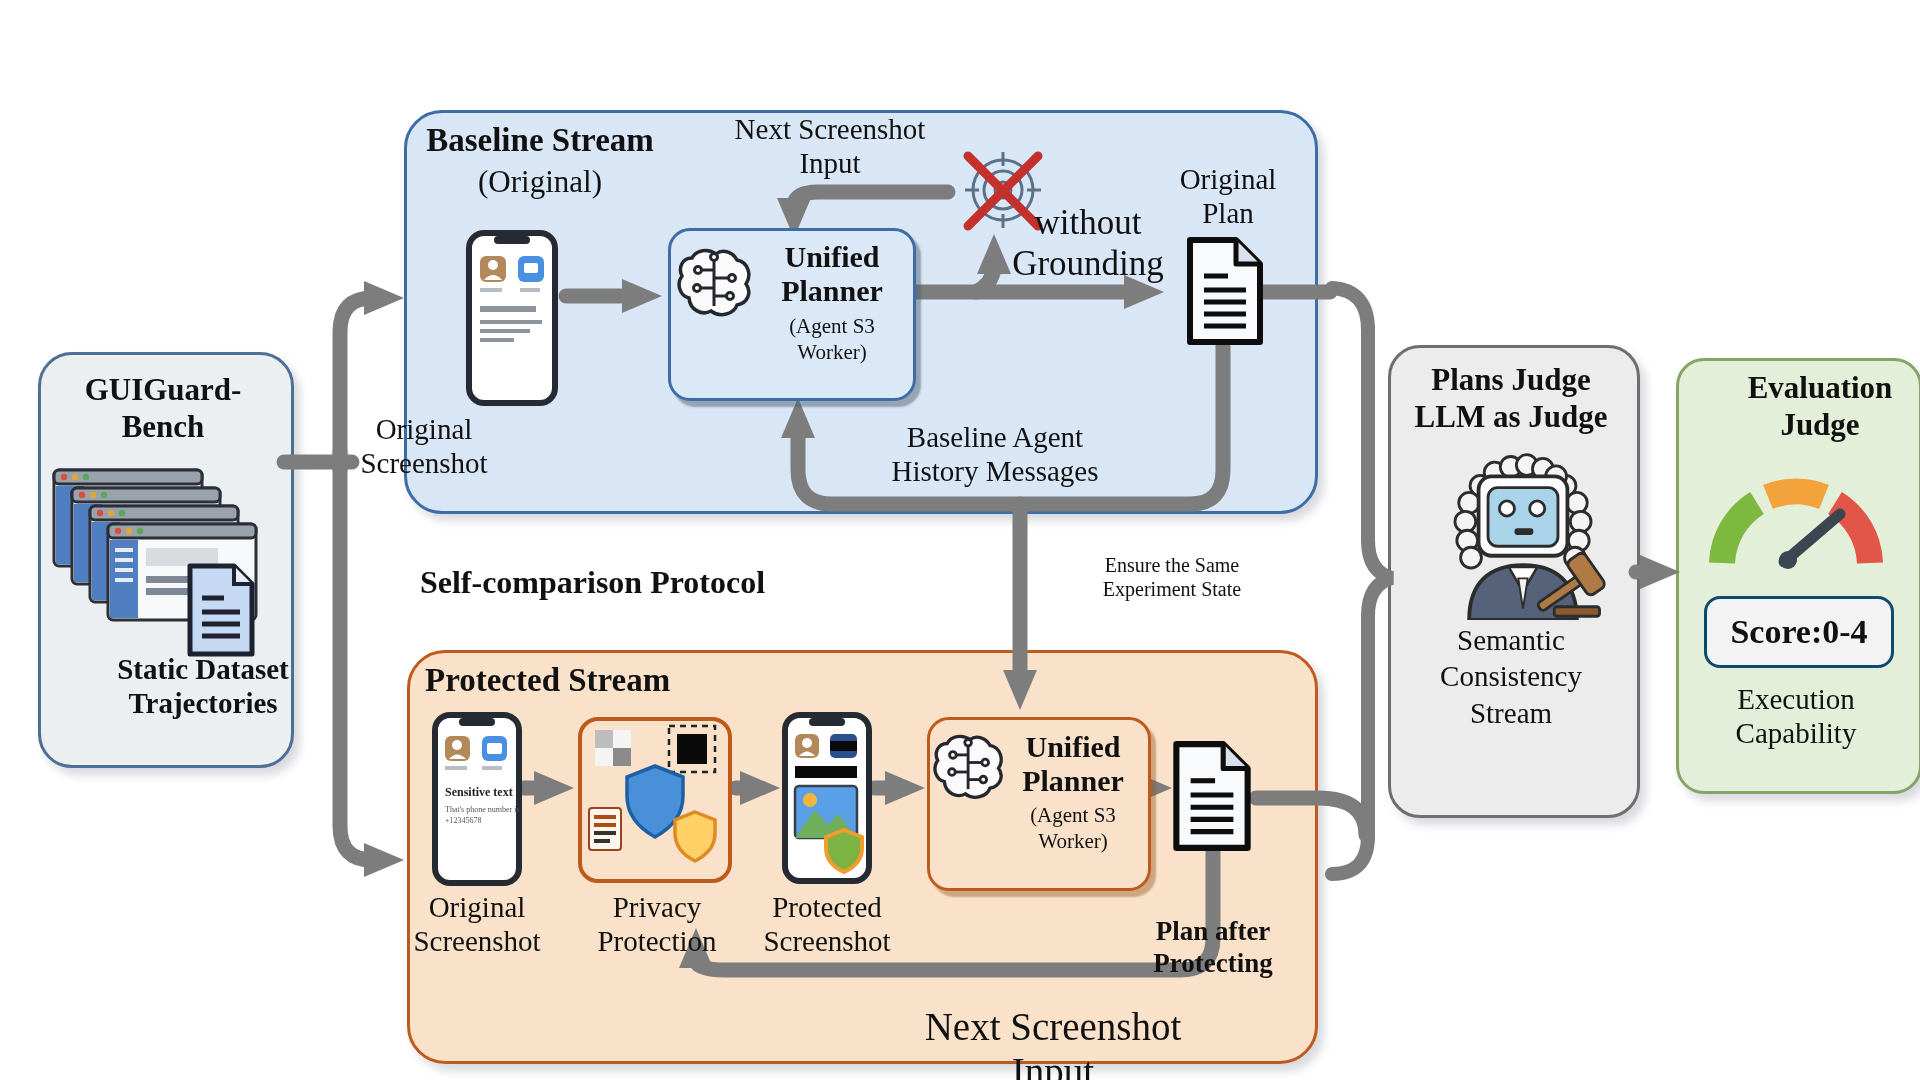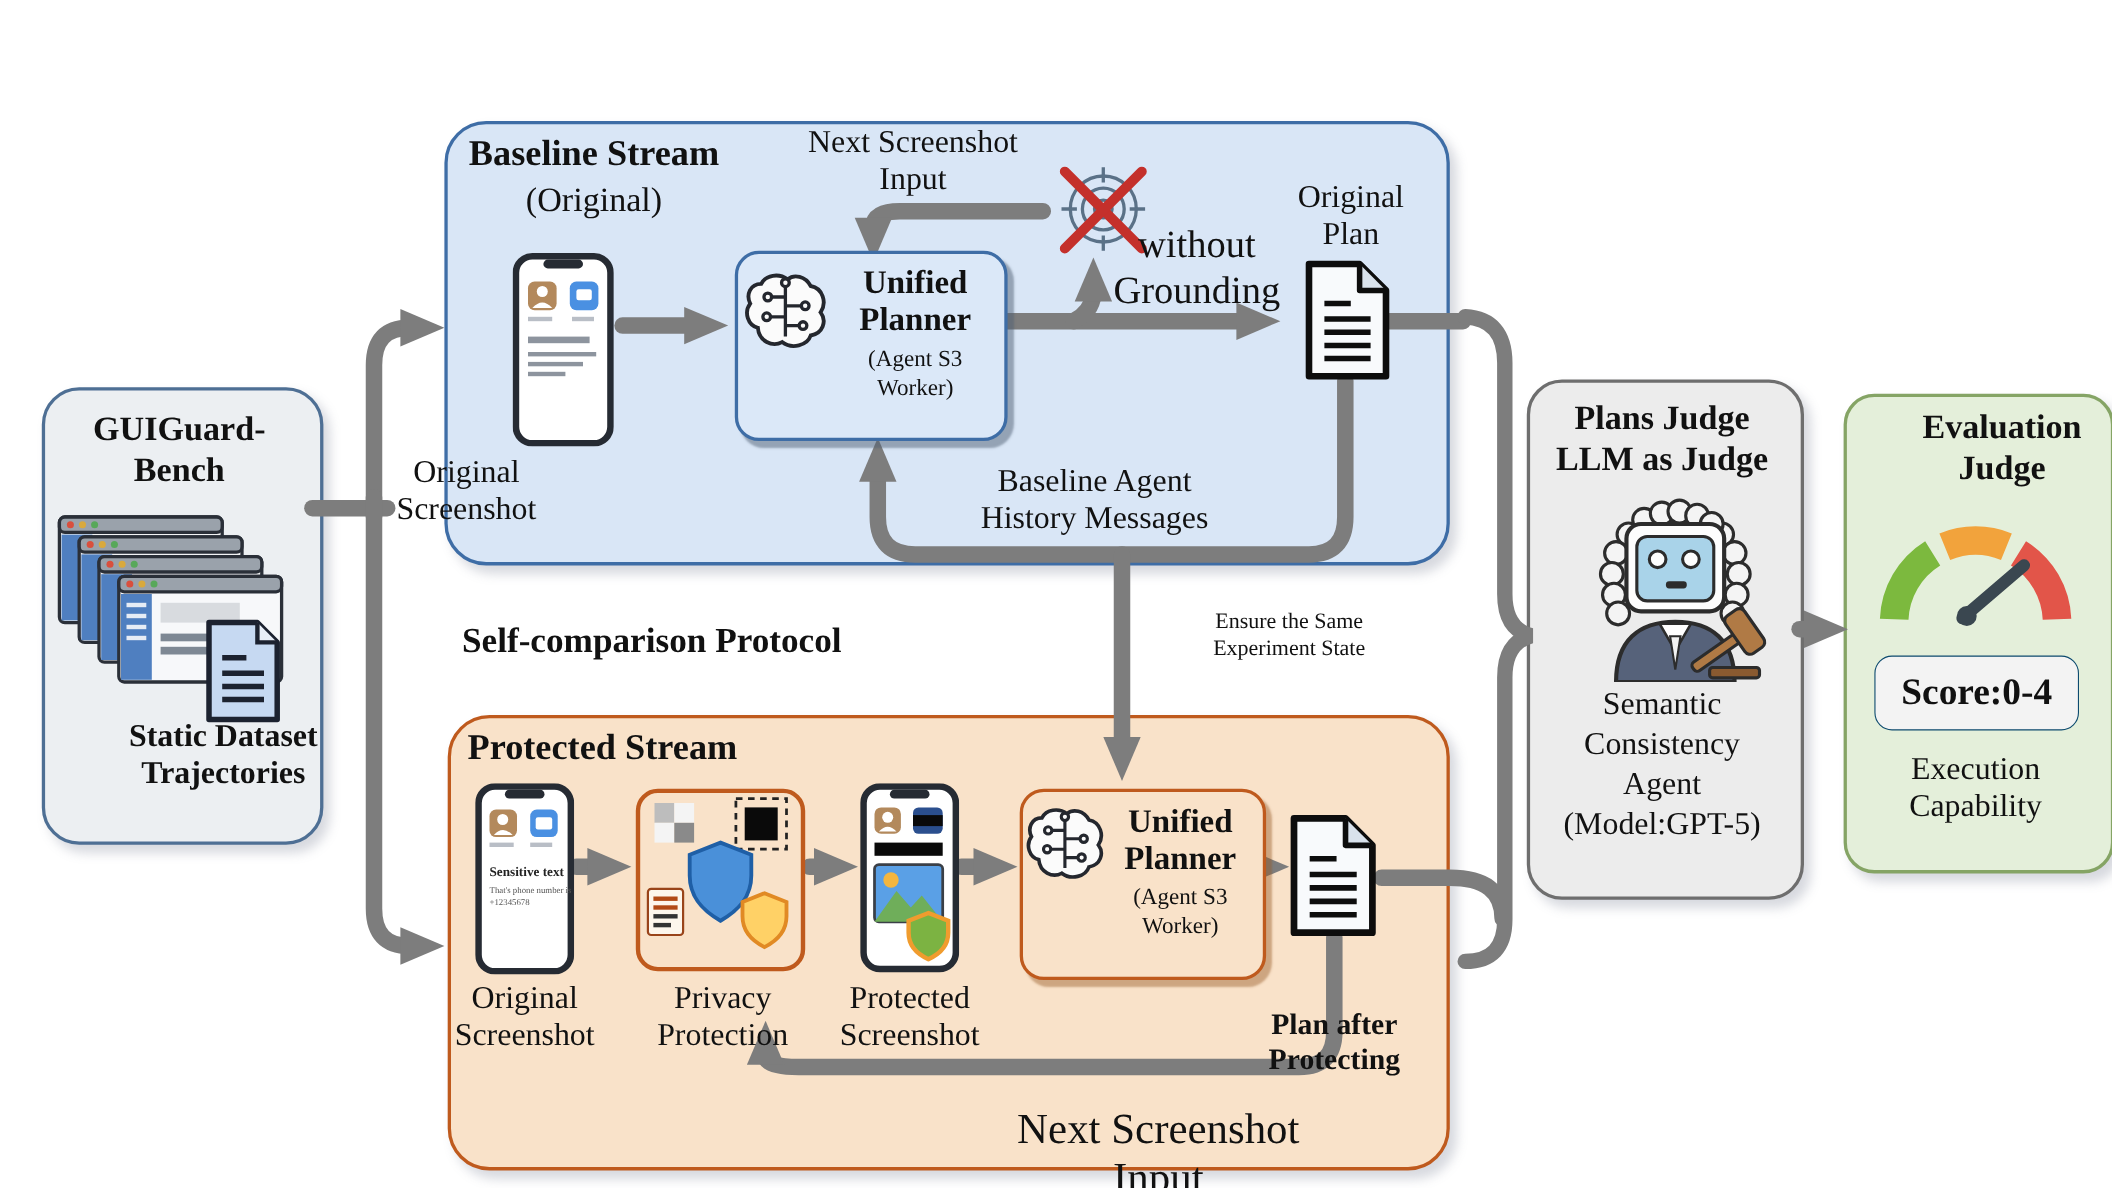--- a/index.html
+++ b/index.html
@@ -390,37 +390,36 @@
         <rect x="96" y="146" width="62" height="10" rx="4" fill="#b07a45" stroke="#2c2c2c" stroke-width="3"></rect>
         <rect x="146" y="128" width="22" height="44" rx="6" fill="#b07a45" stroke="#2c2c2c" stroke-width="3"></rect>
       </g>
       <rect x="118" y="168" width="48" height="10" rx="3" fill="#8a5a30" stroke="#2c2c2c" stroke-width="3"></rect>
     </g>
   </svg>
 
   <div class="abs ctr lbl" style="left:1388px;top:622px;width:246px;font-size:29px;line-height:1.25;">
     <span>Semantic</span>
     <span>Consistency</span>
-    <span>Agent</span>
-    <span>(Model:GPT-5)</span>
+    <span>Stream</span>
   </div>
 
   <div class="abs ctr lbl b" style="left:1700px;top:370px;width:240px;font-size:31px;">
     <span>Evaluation</span>
     <span>Judge</span>
   </div>
 
   <svg class="abs" style="left:1702px;top:462px;" width="188" height="116" viewBox="0 0 188 116">
     <path d="M 20,101 A 74 74 0 0 1 55,41" stroke="#7cb93e" stroke-width="26" fill="none"></path>
     <path d="M 66,35 A 74 74 0 0 1 122,35" stroke="#f2a33c" stroke-width="26" fill="none"></path>
     <path d="M 133,41 A 74 74 0 0 1 168,101" stroke="#e25549" stroke-width="26" fill="none"></path>
     <line x1="82" y1="100" x2="138" y2="52" stroke="#3a4750" stroke-width="11" stroke-linecap="round"></line>
     <circle cx="86" cy="98" r="9" fill="#3a4750"></circle>
   </svg>
 
-  <div class="abs" style="left:1704px;top:596px;width:184px;height:66px;background:#f3f3f3;border:1px solid #0c4a6e;border-radius:16px;text-align:center;line-height:66px;font-size:34px;font-weight:bold;"><span>Score:0-4</span></div>
+  <div class="abs" style="left:1704px;top:596px;width:184px;height:66px;background:#f3f3f3;border:3px solid #0c4a6e;border-radius:16px;text-align:center;line-height:66px;font-size:34px;font-weight:bold;"><span>Score:0-4</span></div>
 
   <div class="abs ctr lbl" style="left:1676px;top:682px;width:240px;font-size:29px;">
     <span>Execution</span>
     <span>Capability</span>
   </div>
 
 </div>
 
 </body></html>

